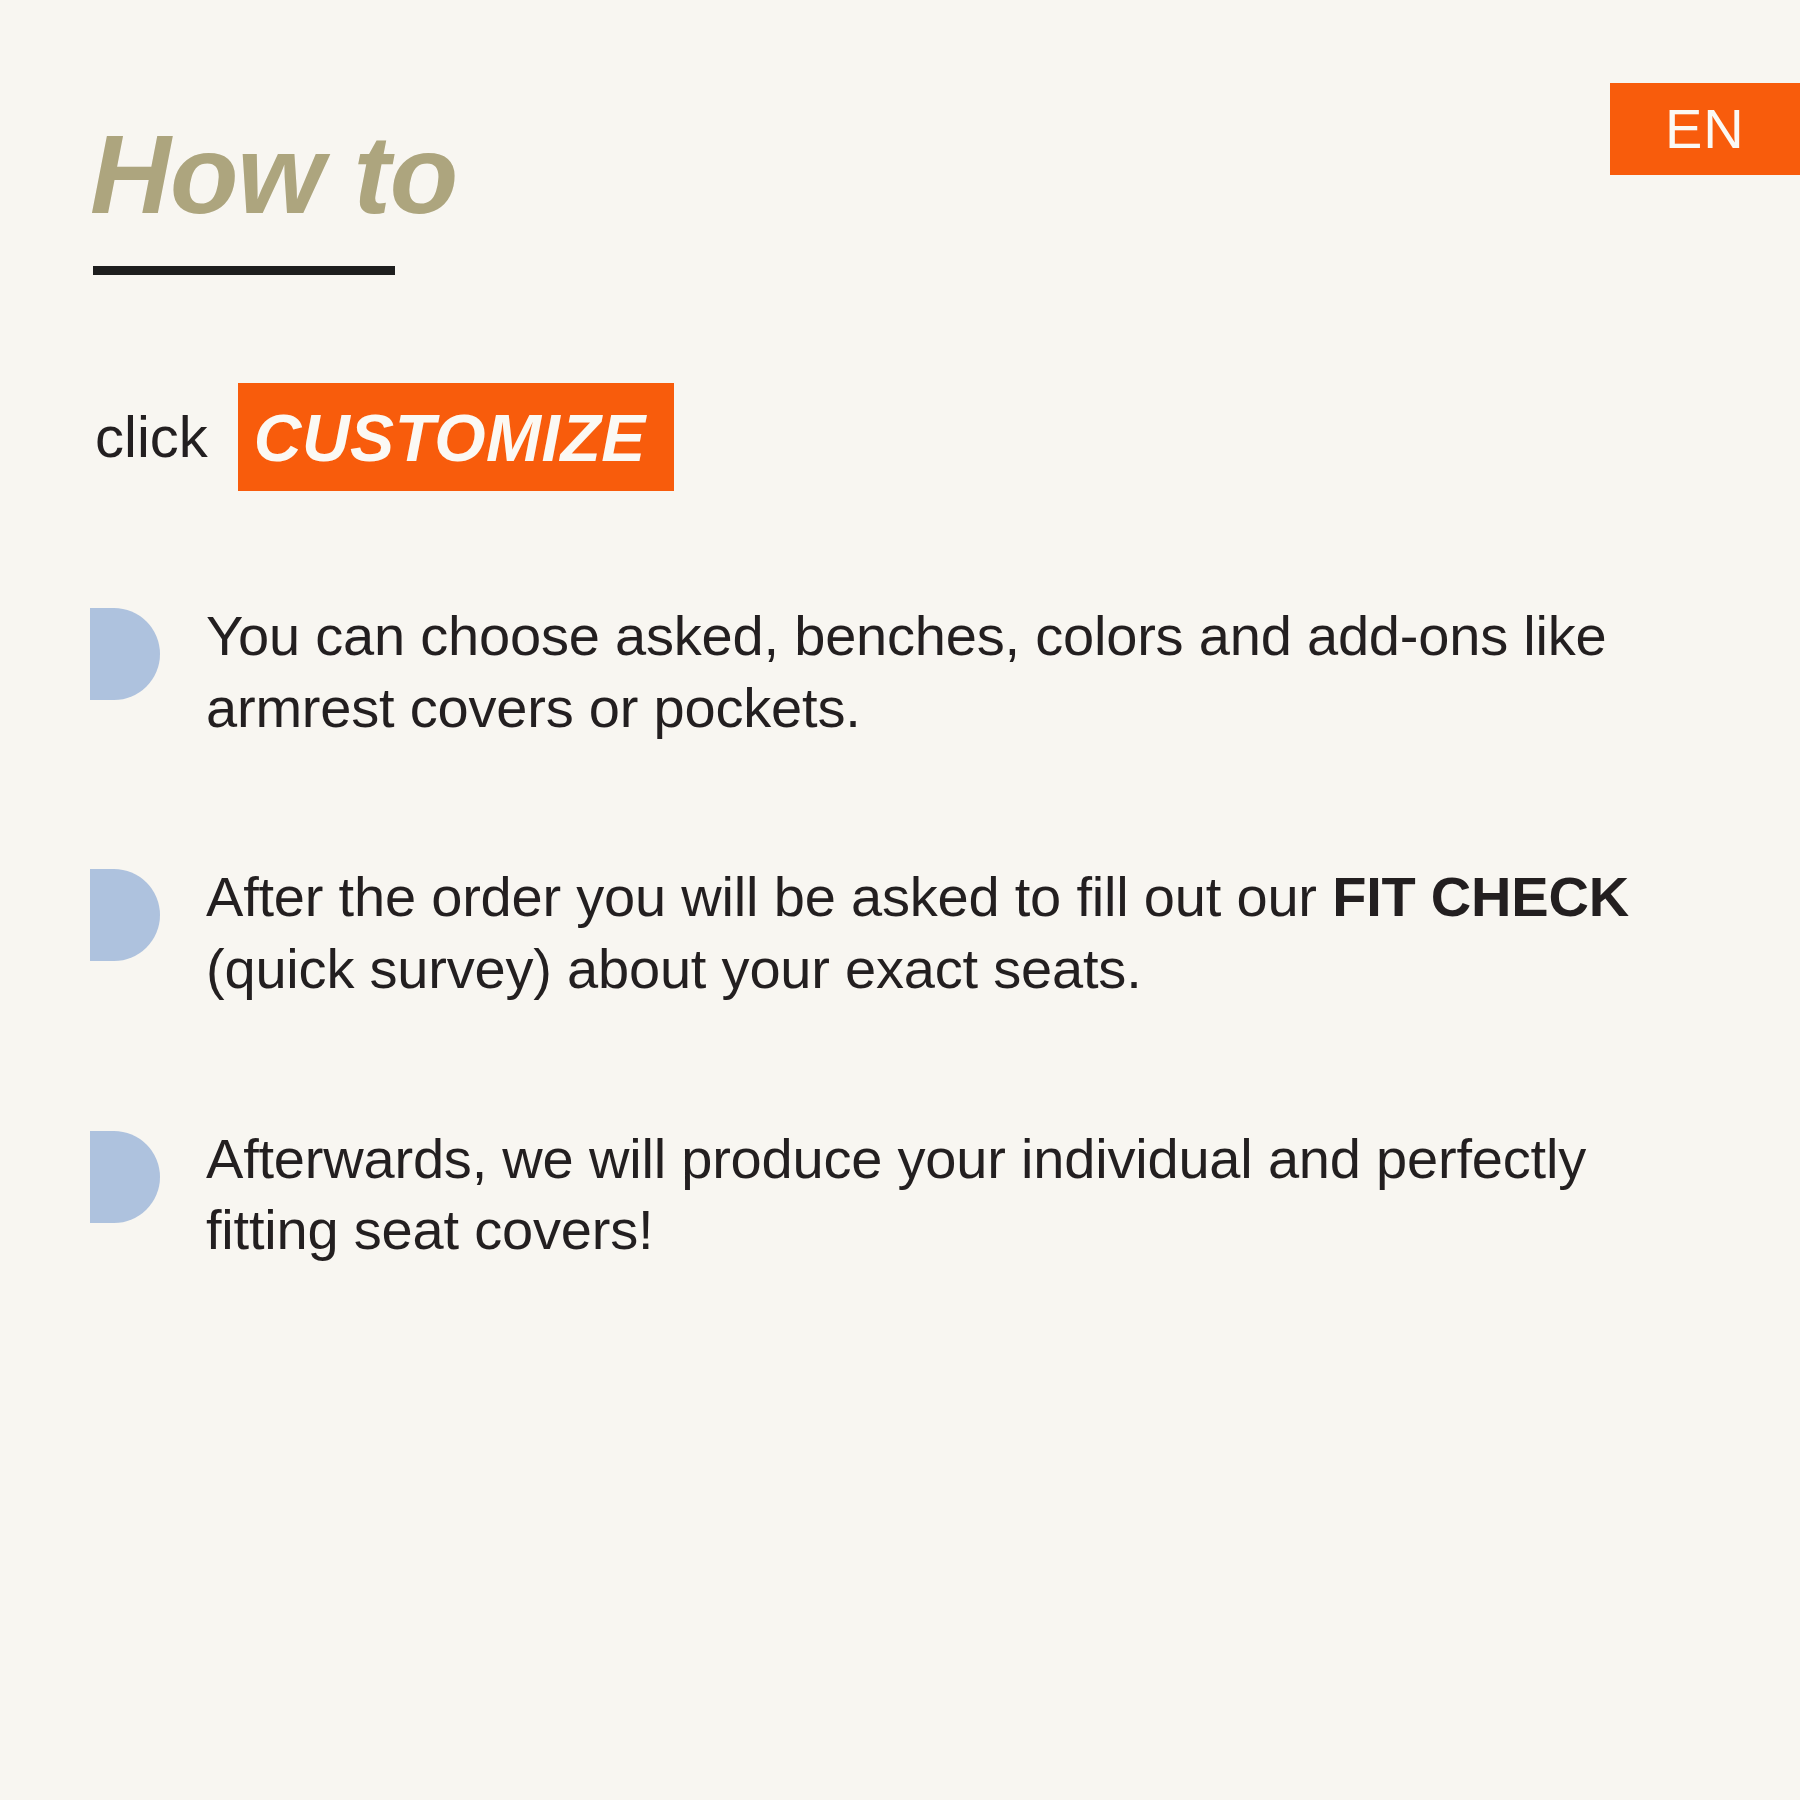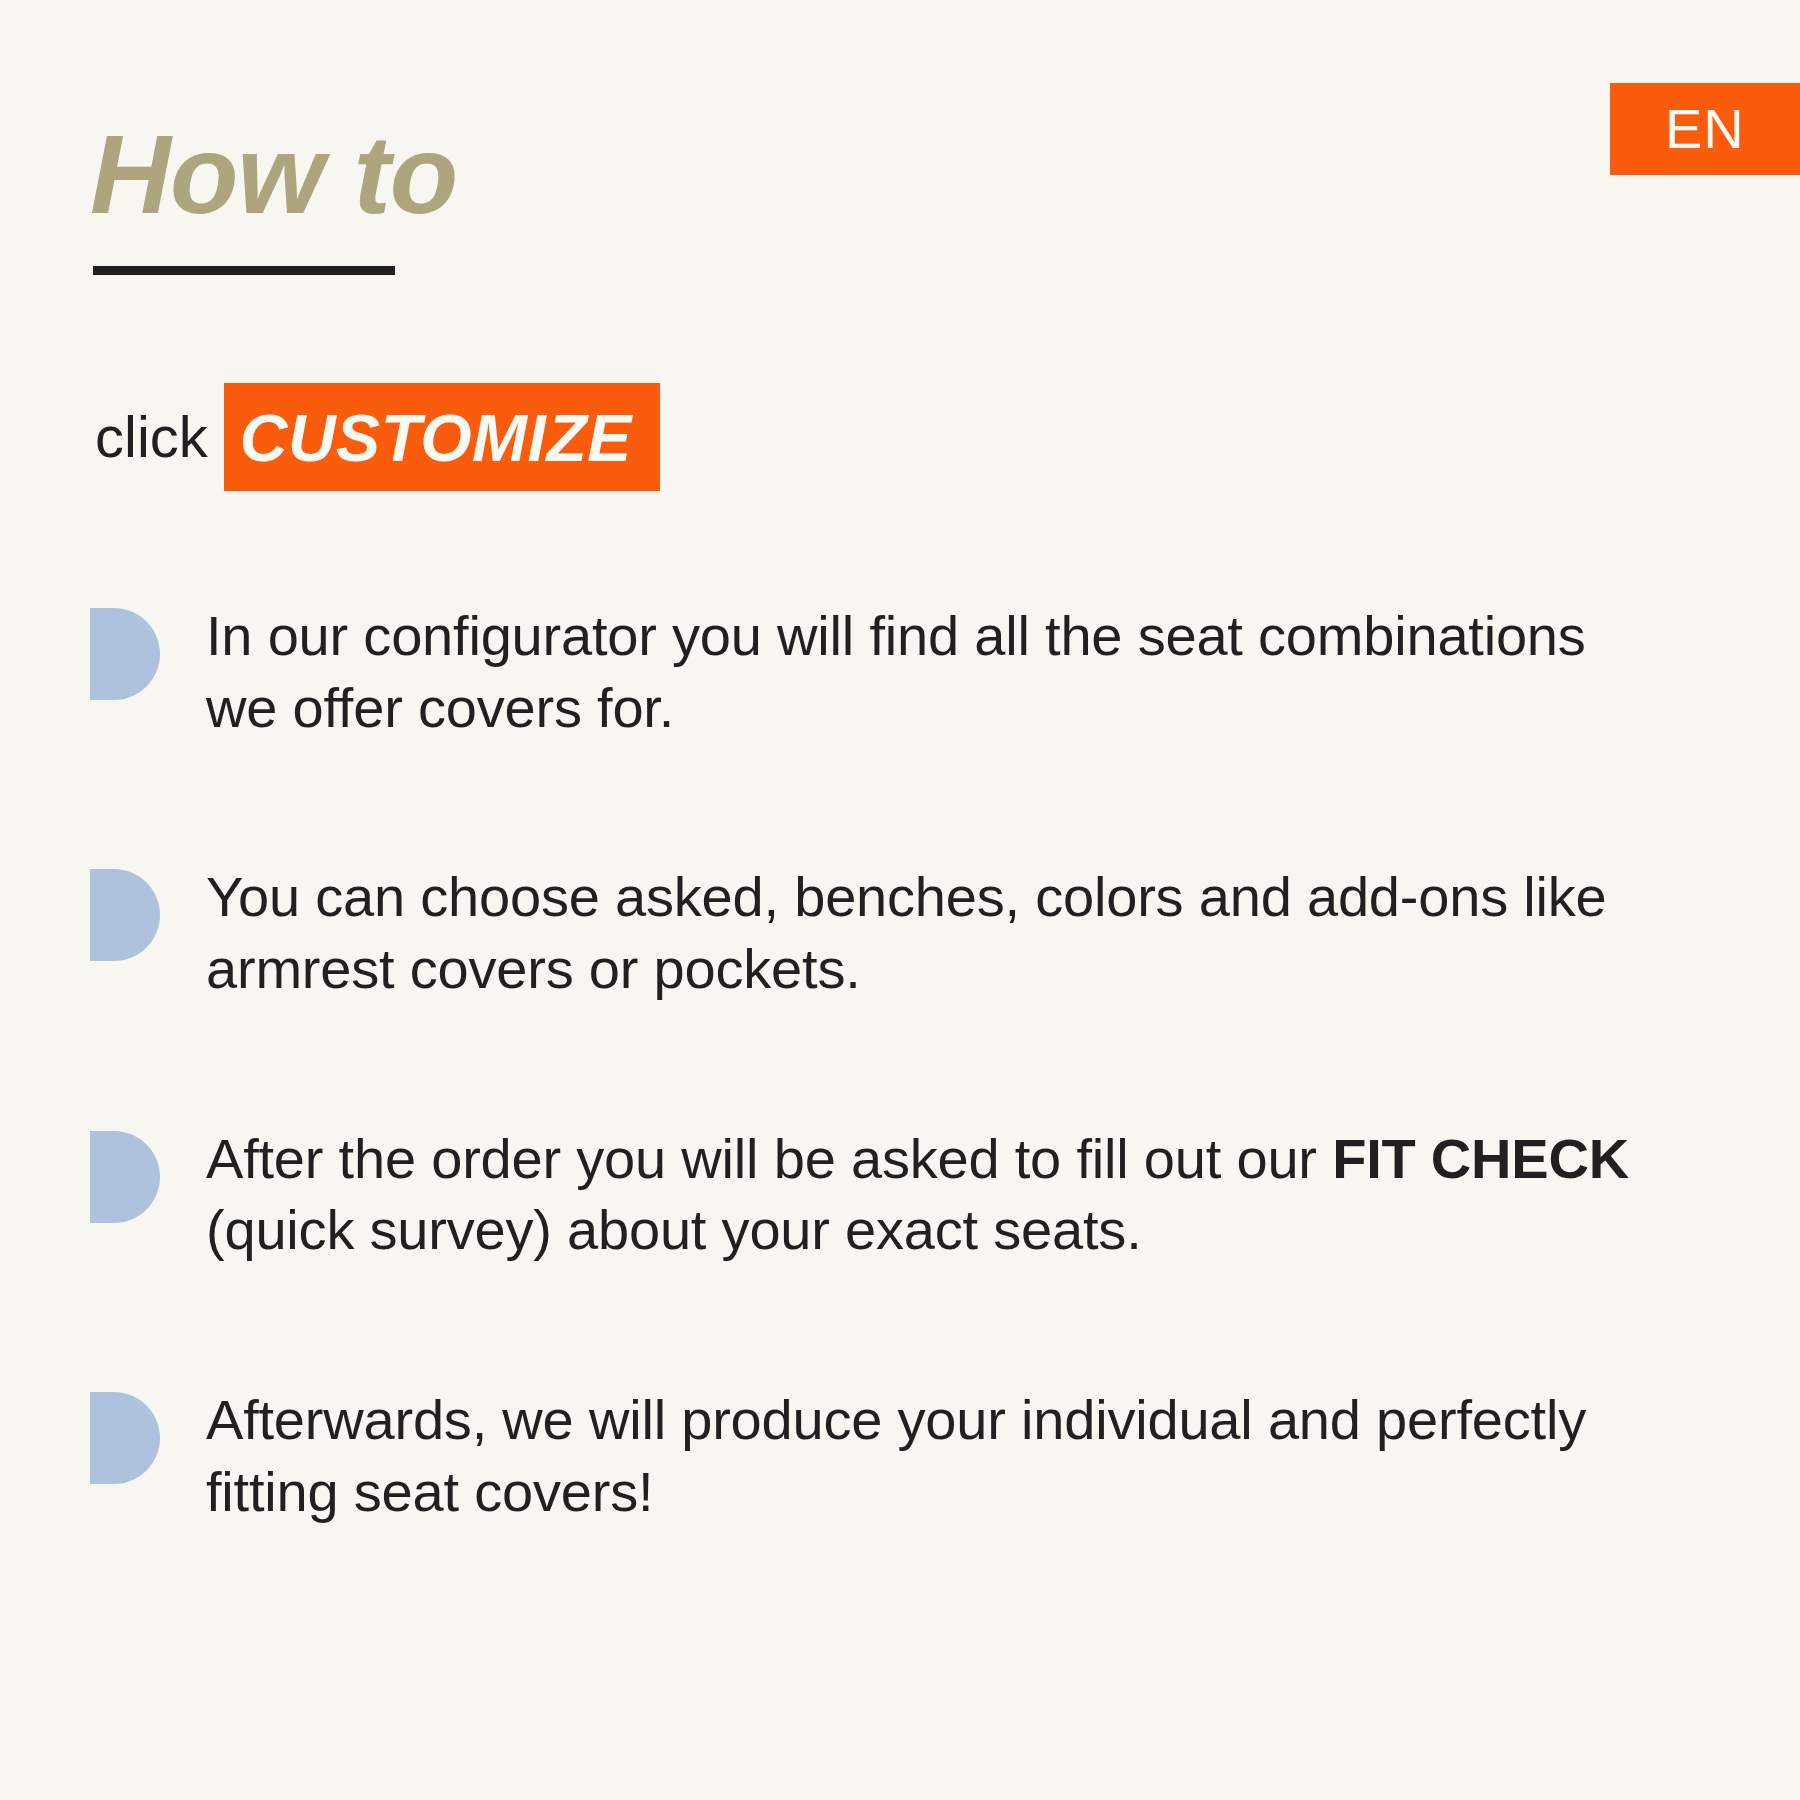--- a/index.html
+++ b/index.html
@@ -74,21 +74,21 @@
     top: 383px;
     display: flex;
     align-items: center;
     gap: 0px;
   }
   .cta-prefix {
     font-size: 58px;
     font-weight: 400;
     color: #231F20;
     line-height: 1;
-    padding-right: 16px;
+    padding-right: 30px;
   }
   .cta-highlight {
     background: #F85C0C;
     color: #FBF9F4;
     font-size: 66px;
     font-weight: 700;
     font-style: italic;
     letter-spacing: 0.5px;
     line-height: 1;
     padding: 22px 28px 20px 16px;
@@ -144,24 +144,20 @@
   <div class="headline">How to</div>
   <div class="headline-rule"></div>
 
   <div class="cta-line">
     <span class="cta-prefix">click</span>
     <span class="cta-highlight">CUSTOMIZE</span>
   </div>
 
   <div class="bullet-list">
 
-    <div class="bullet-item">
-      <div class="bullet-marker"></div>
-      <div class="bullet-text">In our configurator you will find all the seat combinations we offer covers for.</div>
-    </div>
 
     <div class="bullet-item">
       <div class="bullet-marker"></div>
       <div class="bullet-text">You can choose asked, benches, colors and add-ons like armrest covers or pockets.</div>
     </div>
 
     <div class="bullet-item">
       <div class="bullet-marker"></div>
       <div class="bullet-text"><span>After the order you will be asked to fill out our </span><span class="strong">FIT CHECK</span><span> (quick survey) about your exact seats.</span></div>
     </div>

